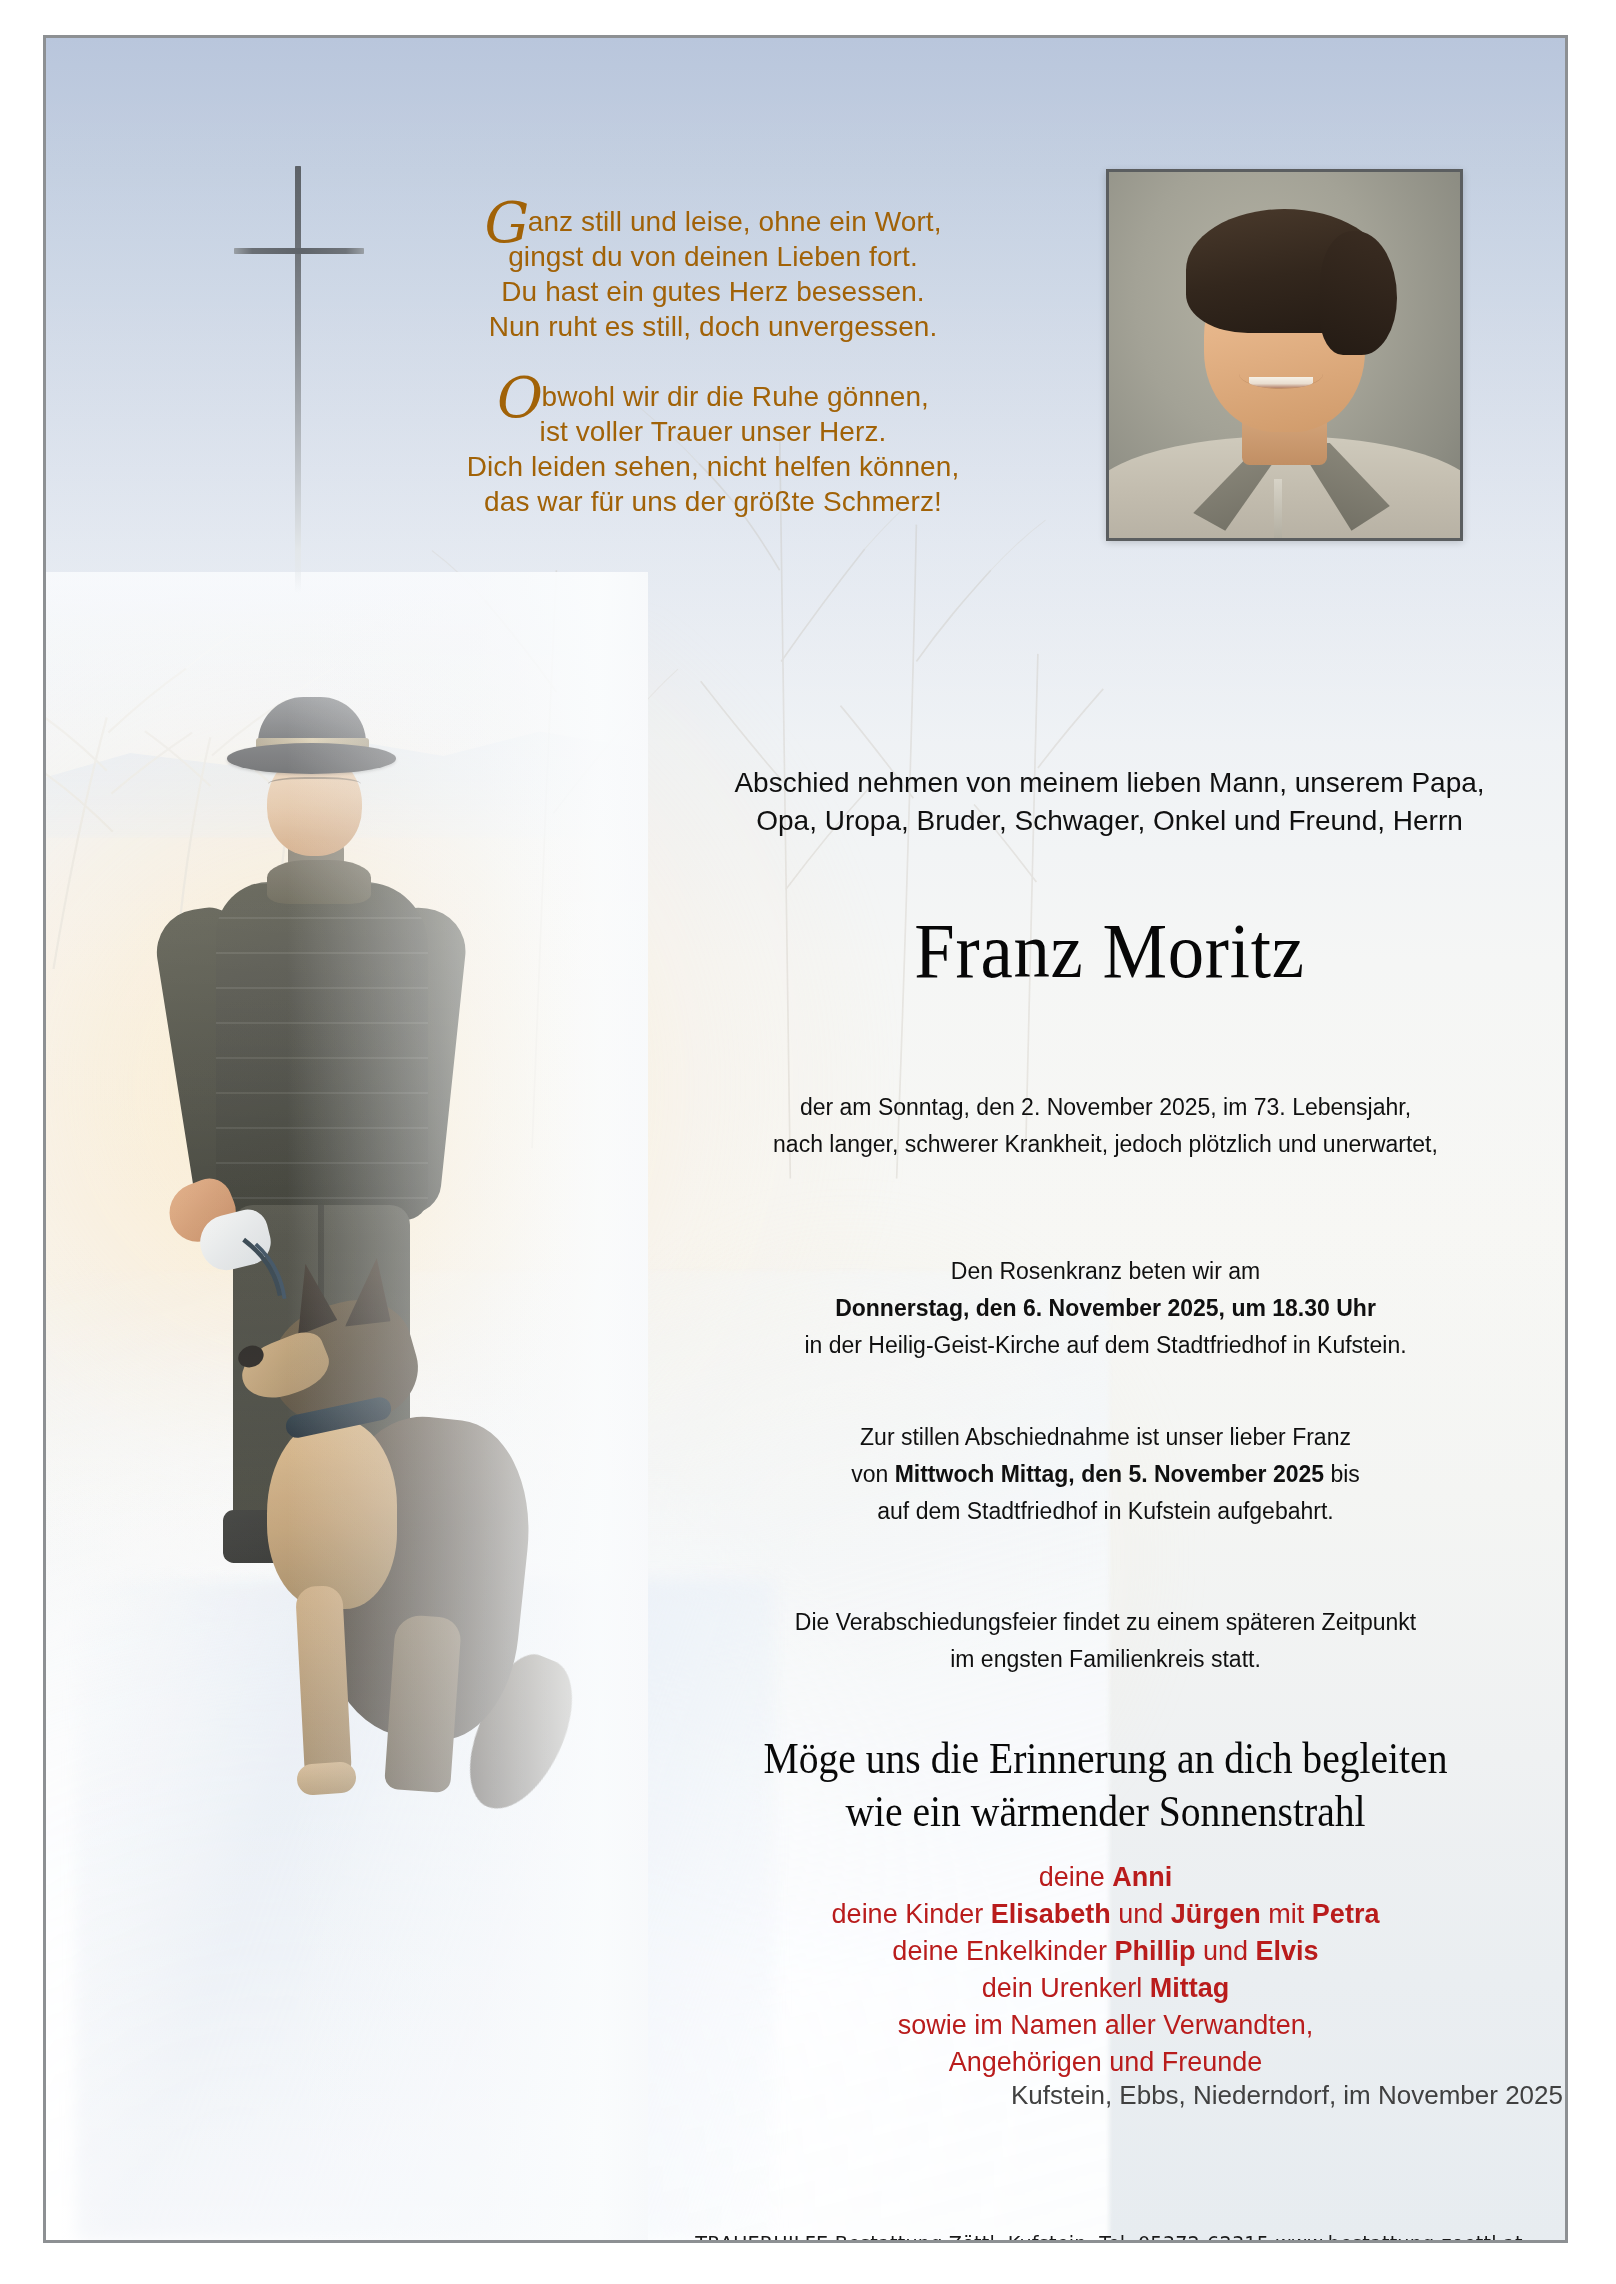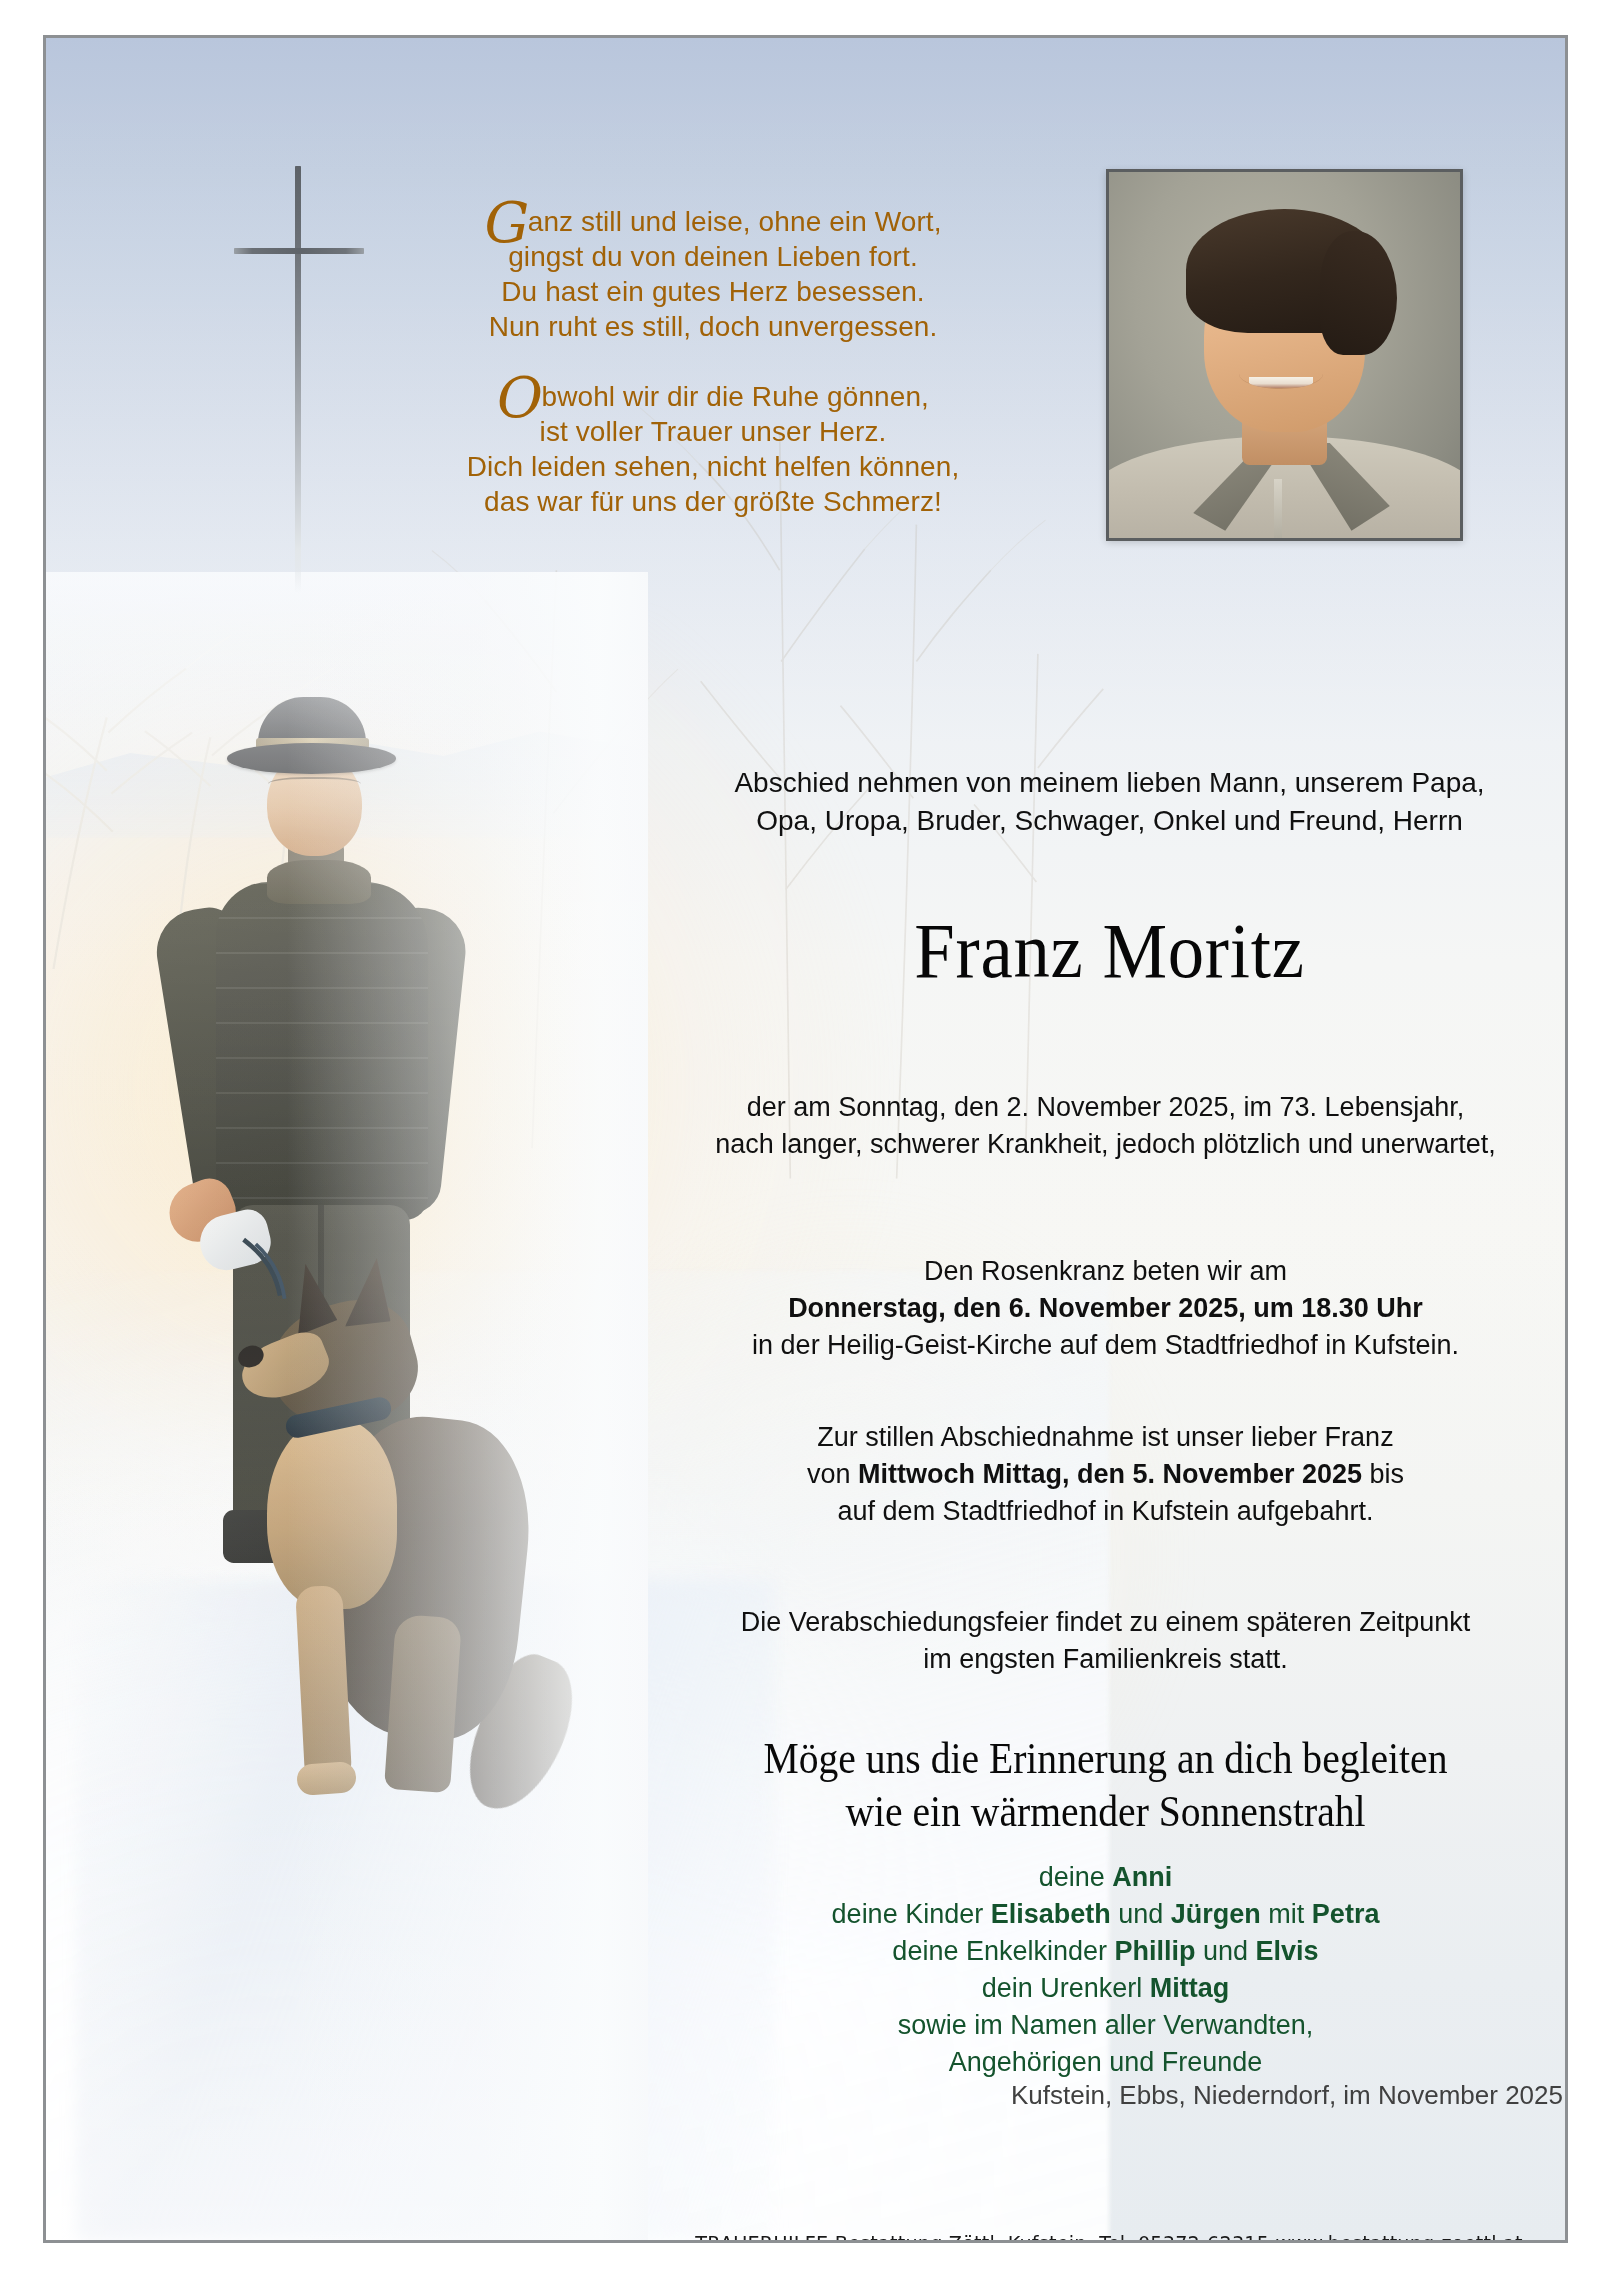--- a/index.html
+++ b/index.html
@@ -483,21 +483,21 @@
     transform-origin: center;
   }
 
   .block {
     position: absolute;
     left: 602px;
     width: 915px;
     text-align: center;
   }
   .b-line {
-    font-size: 27px;
+    font-size: 23px;
     line-height: 37px;
     color: #101010;
     white-space: nowrap;
   }
   .b-line b { font-weight: 700; }
 
   .b-death { top: 1051px; }
   .b-rosary { top: 1215px; }
   .b-viewing { top: 1381px; }
   .b-farewell { top: 1566px; }
@@ -519,21 +519,21 @@
   .family {
     position: absolute;
     left: 602px;
     top: 1821px;
     width: 915px;
     text-align: center;
   }
   .f-line {
     font-size: 27px;
     line-height: 37px;
-    color: #14532d;
+    color: #b91c1c;
     white-space: nowrap;
   }
   .f-line b { font-weight: 700; }
 
   .place {
     position: absolute;
     left: 602px;
     top: 2040px;
     width: 915px;
     text-align: right;

